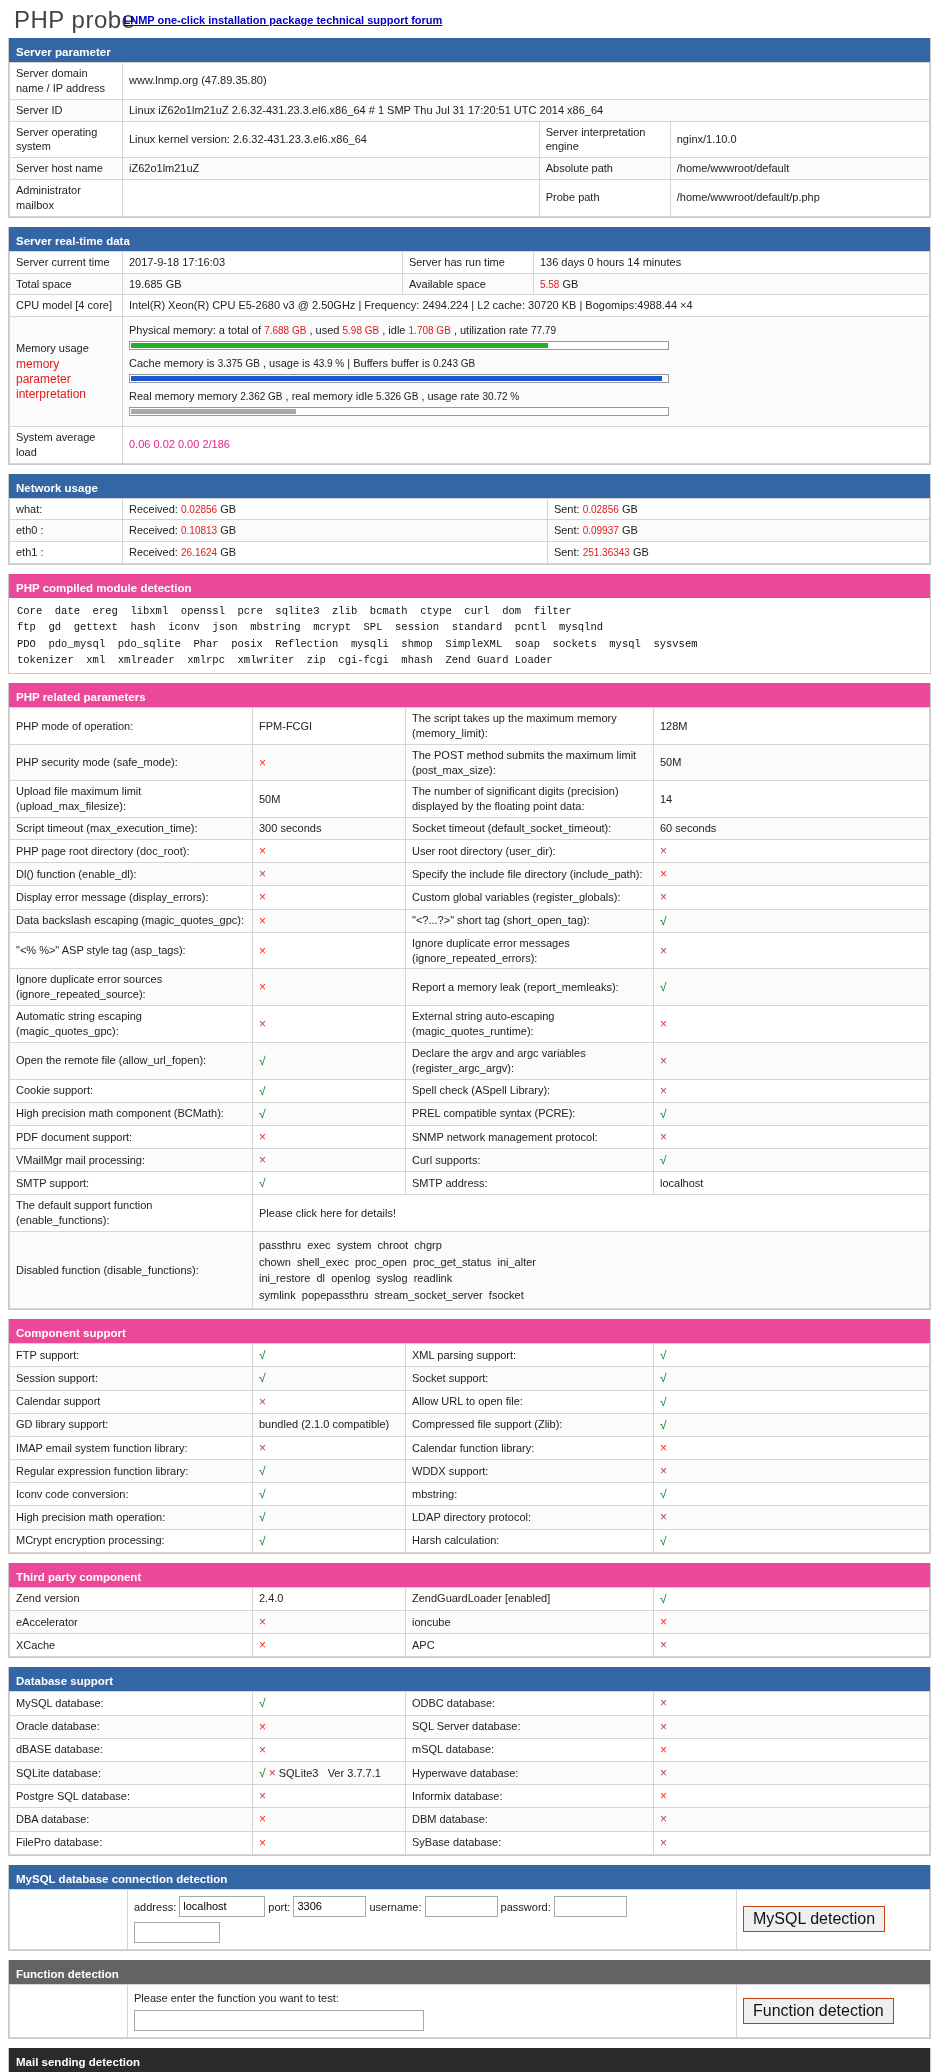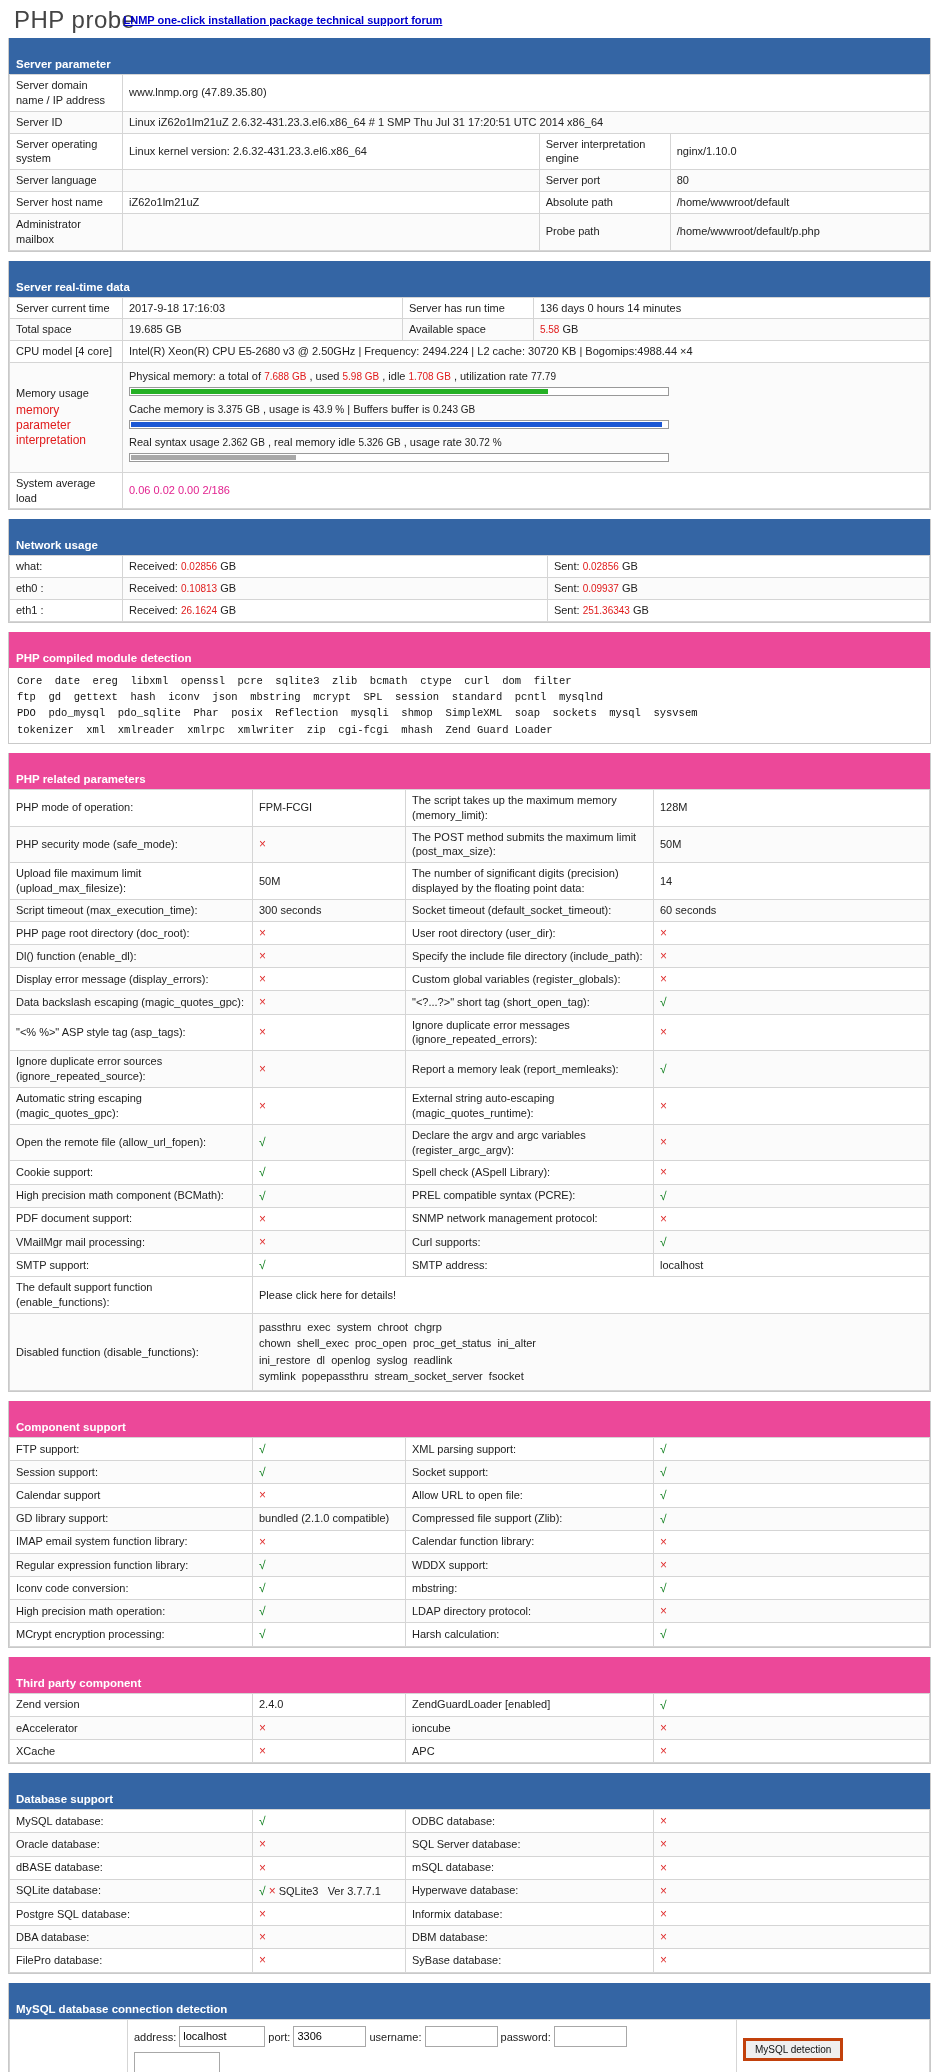--- a/index.html
+++ b/index.html
@@ -17,21 +17,21 @@
     letter-spacing:.5px;vertical-align:middle;
   }
   .topbar-link{
     font-size:11px;font-weight:bold;color:#0000cc;text-decoration:underline;
     vertical-align:middle;margin-left:-12px;
   }
   
   .section{margin:0 8px 9px 8px;border:1px solid #c9c9c9;border-top:none;background:#fff;}
   .bar{
     color:#fff;font-weight:bold;font-size:11.5px;
-    padding:20px 0 4px 7px;
+    padding:8px 0 4px 7px;
     background:#3465a4;
   }
   .bar.blue{background:#3465a4;}
   .bar.purple{background:#ec4899;}
   .bar.gray{background:#636363;}
   .bar.dark{background:#2b2b2b;}
   table{border-collapse:collapse;width:100%;background:#404040;}
   td{
     border:1px solid #d5d5d5;
     padding:3px 6px;
@@ -65,22 +65,22 @@
     font-size:10.5px;line-height:1.55;padding:5px 8px;color:#111;
     white-space:pre;
   }
   
   .frow td{padding:6px 6px;}
   input[type=text]{
     font-family:"Liberation Sans",sans-serif;font-size:11px;
     border:1px solid #a8a8a8;padding:2px 3px;height:15px;background:#fff;
   }
   .btn{
-    font-family:"Liberation Sans",sans-serif;font-size:10px;
-    border:3px solid #c2410c;background:#efefef;padding:3px 9px;cursor:pointer;
+    font-family:"Liberation Sans",sans-serif;font-size:16px;
+    border:1px solid #c2410c;background:#efefef;padding:3px 9px;cursor:pointer;
     color:#111;
   }
   .disabled-fn{line-height:1.5;}
   .cellpad{padding:5px 6px;}
   .nowrap{white-space:nowrap;}
 </style>
 </head>
 <body>
 
 <div class="page">
@@ -99,26 +99,20 @@
       </tr>
       <tr>
         <td class="lbl">Server ID</td>
         <td colspan="3">Linux iZ62o1lm21uZ 2.6.32-431.23.3.el6.x86_64 # 1 SMP Thu Jul 31 17:20:51 UTC 2014 x86_64</td>
       </tr>
       <tr>
         <td class="lbl">Server operating system</td>
         <td>Linux kernel version: 2.6.32-431.23.3.el6.x86_64</td>
         <td class="lbl2">Server interpretation engine</td>
         <td>nginx/1.10.0</td>
-      </tr>
-      <tr>
-        <td class="lbl">Server language</td>
-        <td></td>
-        <td class="lbl2">Server port</td>
-        <td>80</td>
       </tr>
       <tr>
         <td class="lbl">Server host name</td>
         <td>iZ62o1lm21uZ</td>
         <td class="lbl2">Absolute path</td>
         <td>/home/wwwroot/default</td>
       </tr>
       <tr>
         <td class="lbl">Administrator mailbox</td>
         <td></td>
@@ -176,21 +170,21 @@
             <span class="sup">3.375 GB</span>
             <span>, usage is</span>
             <span class="sup">43.9 %</span>
             <span>| Buffers buffer is</span>
             <span class="sup">0.243 GB</span>
           </div>
           <div class="bar-outer">
             <div class="bar-inner bar-blue" style="width: 99%;"></div>
           </div>
           <div class="memline">
-            <span>Real syntax usage</span>
+            <span>Real memory memory</span>
             <span class="sup">2.362 GB</span>
             <span>, real memory idle</span>
             <span class="sup">5.326 GB</span>
             <span>, usage rate</span>
             <span class="sup">30.72 %</span>
           </div>
           <div class="bar-outer">
             <div class="bar-inner bar-gray" style="width: 30.72%;"></div>
           </div>
         </td>

